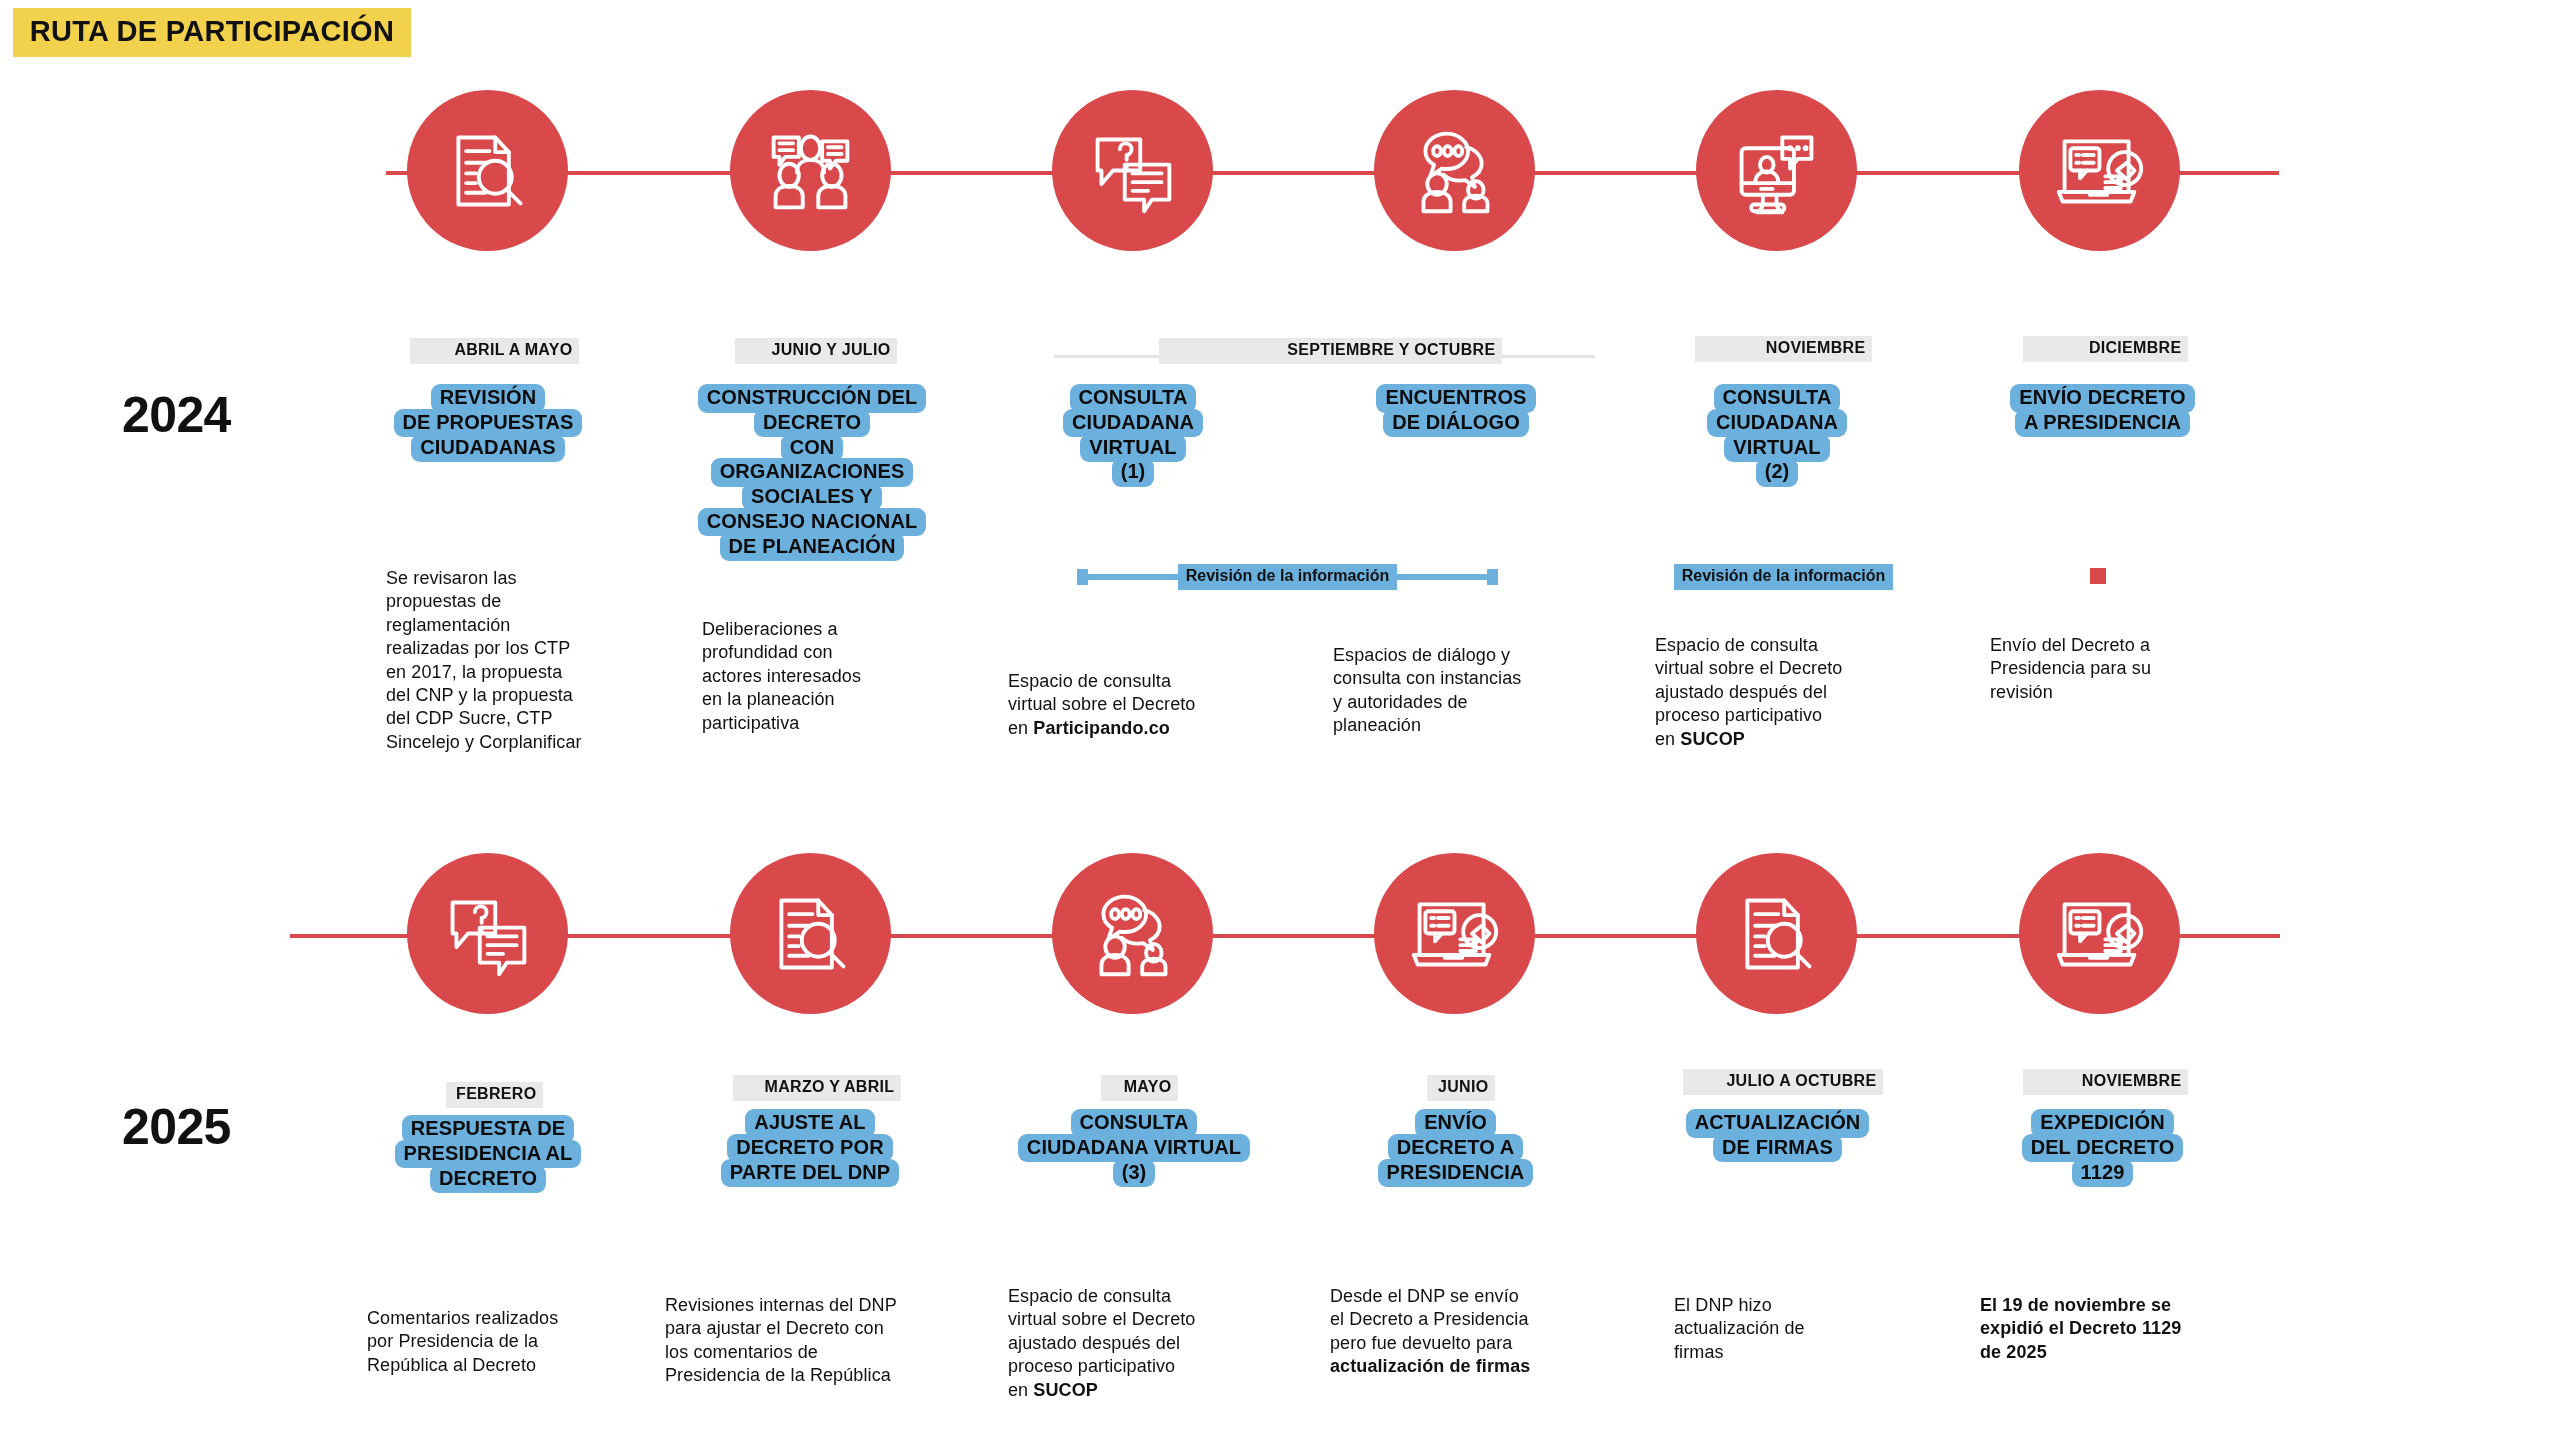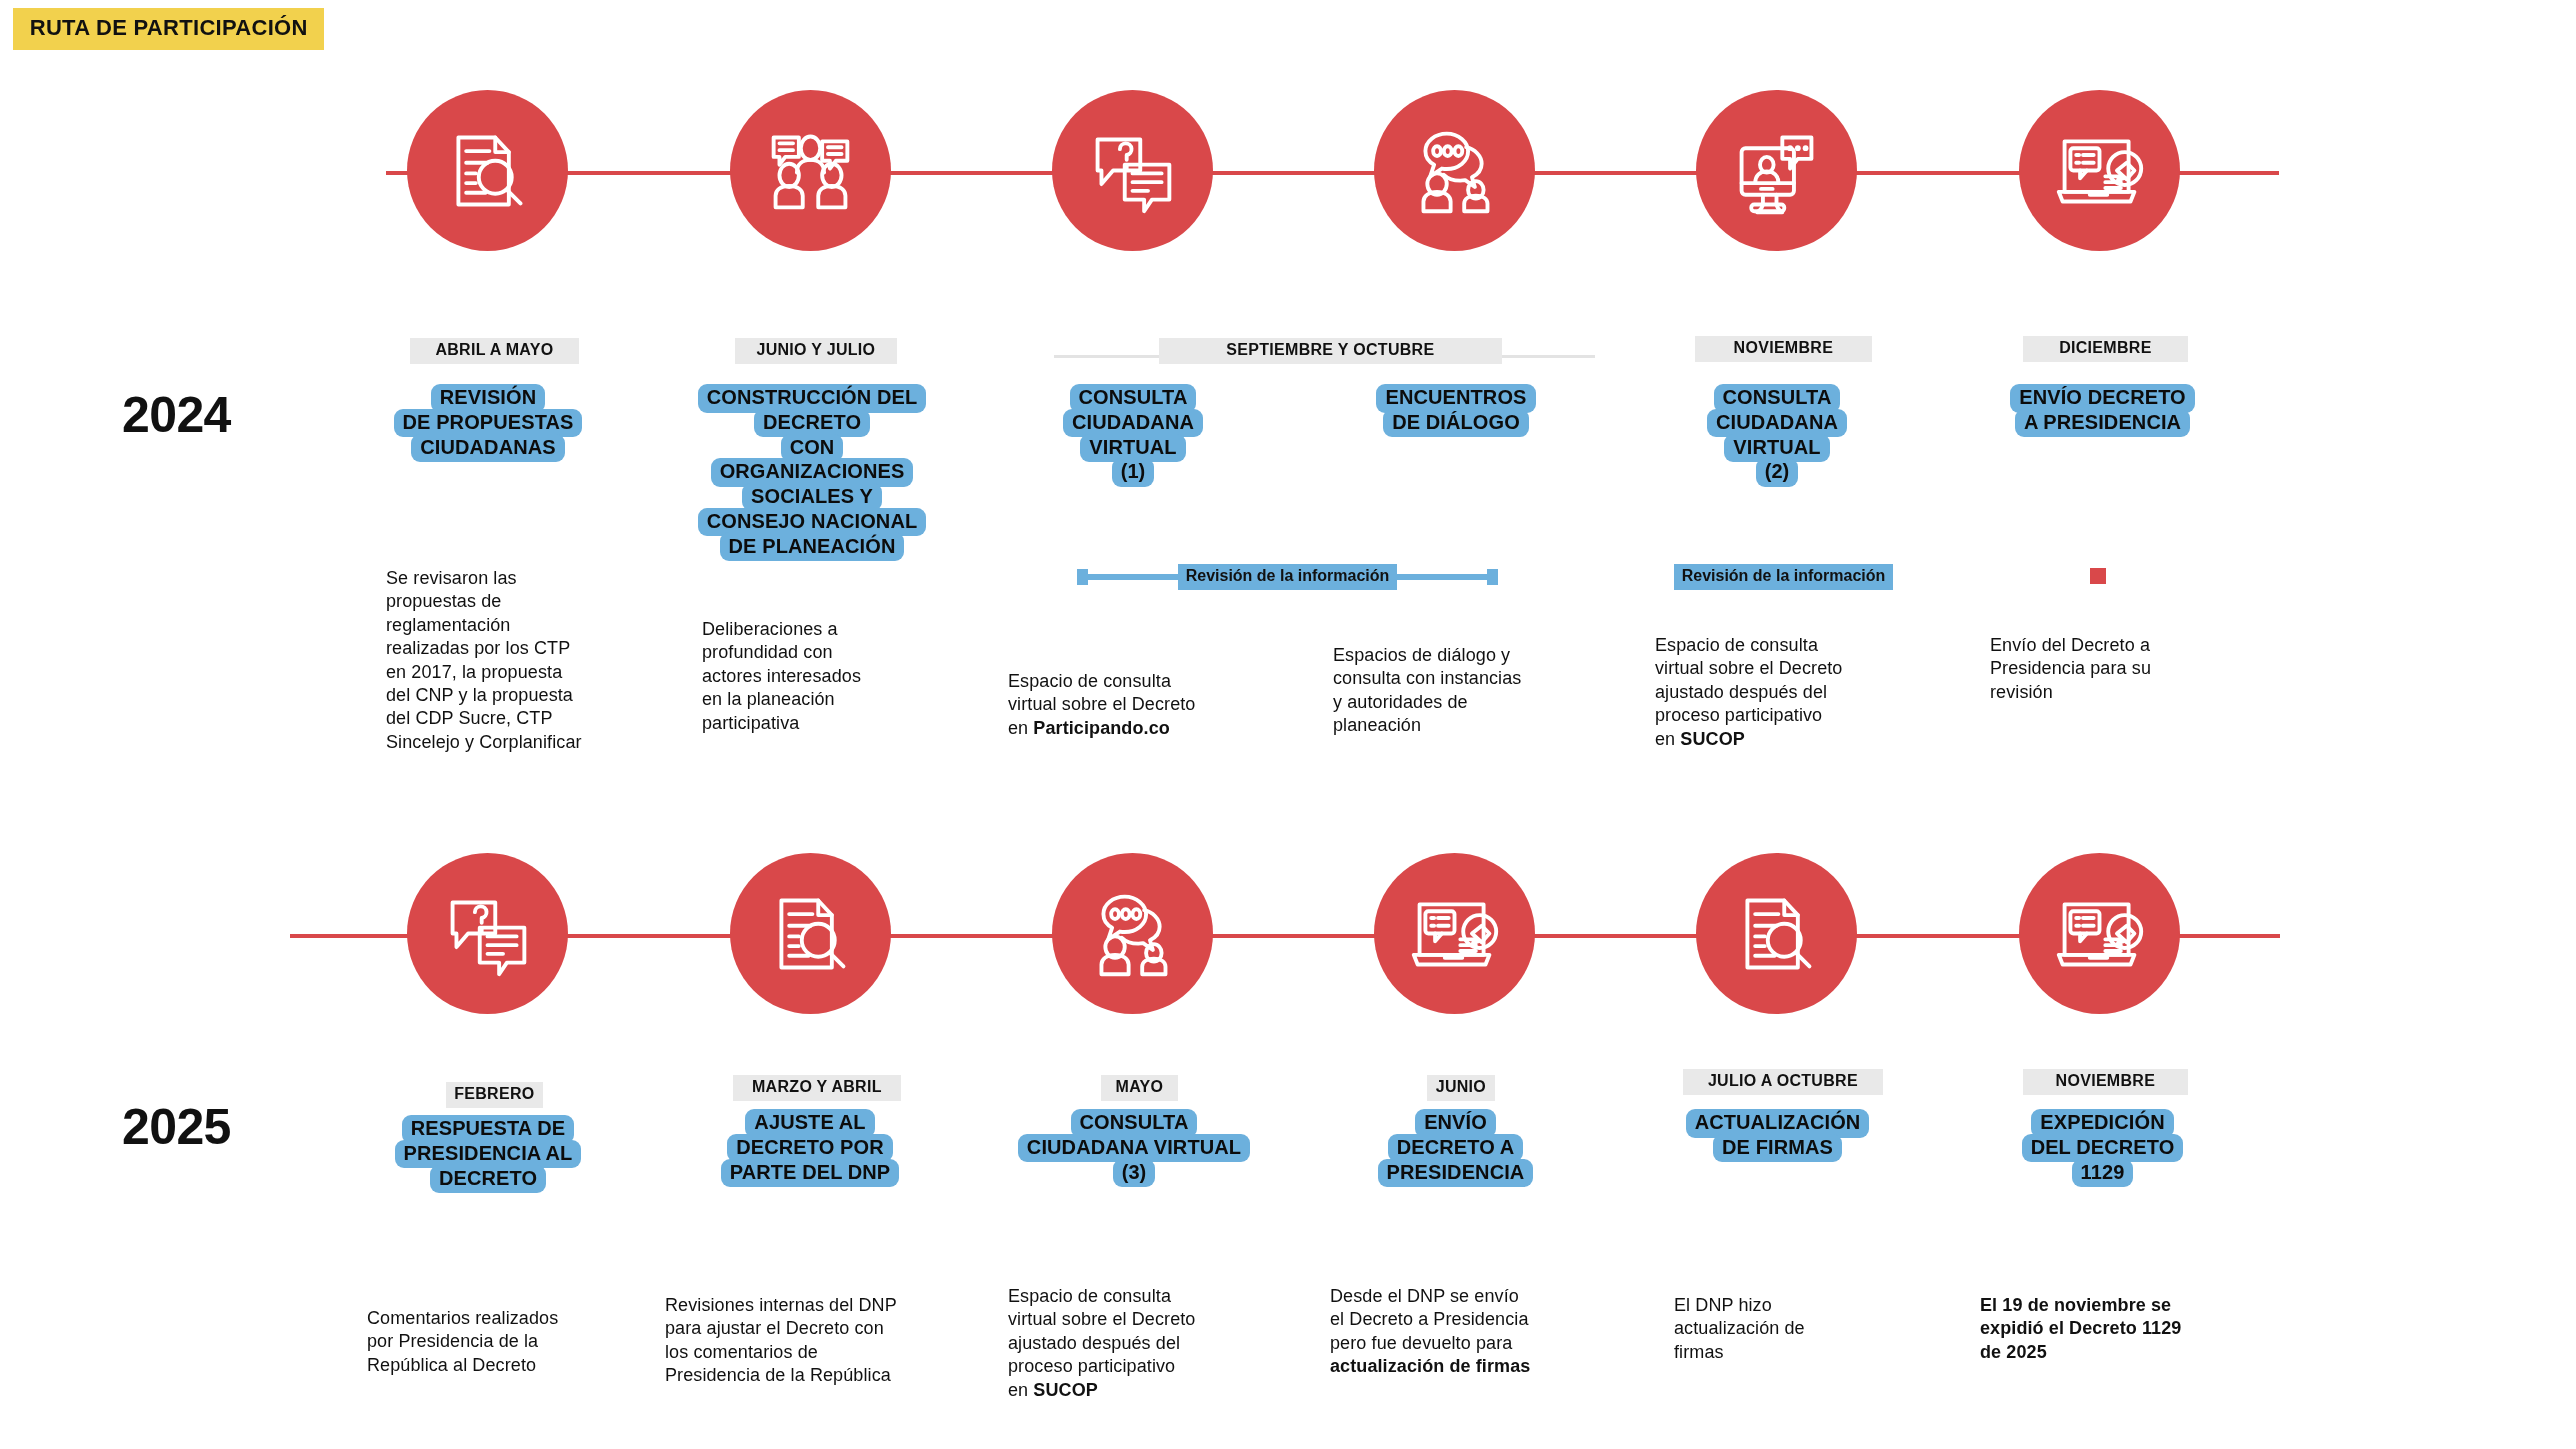--- a/index.html
+++ b/index.html
@@ -3,38 +3,38 @@
 <meta charset="utf-8">
 <style>
   html,body{margin:0;padding:0;background:#ffffff;}
   body{width:2576px;height:1449px;position:relative;
        font-family:"Liberation Sans","DejaVu Sans",sans-serif;
        -webkit-font-smoothing:antialiased;}
 
   
   #title-banner{position:absolute;left:13px;top:8.4px;background:#f2d14d;
     padding:8.4px 16.7px 11px 16.7px;}
-  #title-banner .t{font-size:22px;font-weight:bold;letter-spacing:0.3px;color:#111;
+  #title-banner .t{font-size:29px;font-weight:bold;letter-spacing:0.3px;color:#111;
     line-height:1;white-space:nowrap;}
 
   
   .year-label{position:absolute;font-size:50px;font-weight:bold;color:#111;letter-spacing:-0.6px;}
 
   
   .rail{position:absolute;height:3.9px;background:#d9484a;}
 
   
   .node-circle{position:absolute;border-radius:50%;background:#d9484a;
      display:flex;align-items:center;justify-content:center;}
   .node-circle svg{display:block;}
 
   
   .month-chip{position:absolute;background:#e9e9e9;color:#111;
      font-size:16px;font-weight:bold;letter-spacing:0.3px;white-space:nowrap;
-     padding:3.2px 6.4px 4.5px 6.4px;text-align:center;}
+     padding:3.2px 6.4px 4.5px 6.4px;text-align:right;}
 
   
   .span-rule{position:absolute;height:3.2px;background:#e3e3e3;}
 
   
   .hl-box{position:absolute;display:flex;flex-direction:column;align-items:center;}
   .hl-box .ln{background:#6cb0dd;color:#0c0c0c;font-weight:bold;
      font-size:20px;line-height:1.04;letter-spacing:0.1px;white-space:nowrap;
      padding:3.2px 9px 4.5px 9px;border-radius:9px;margin:-1.9px 0;text-align:center;}
 

